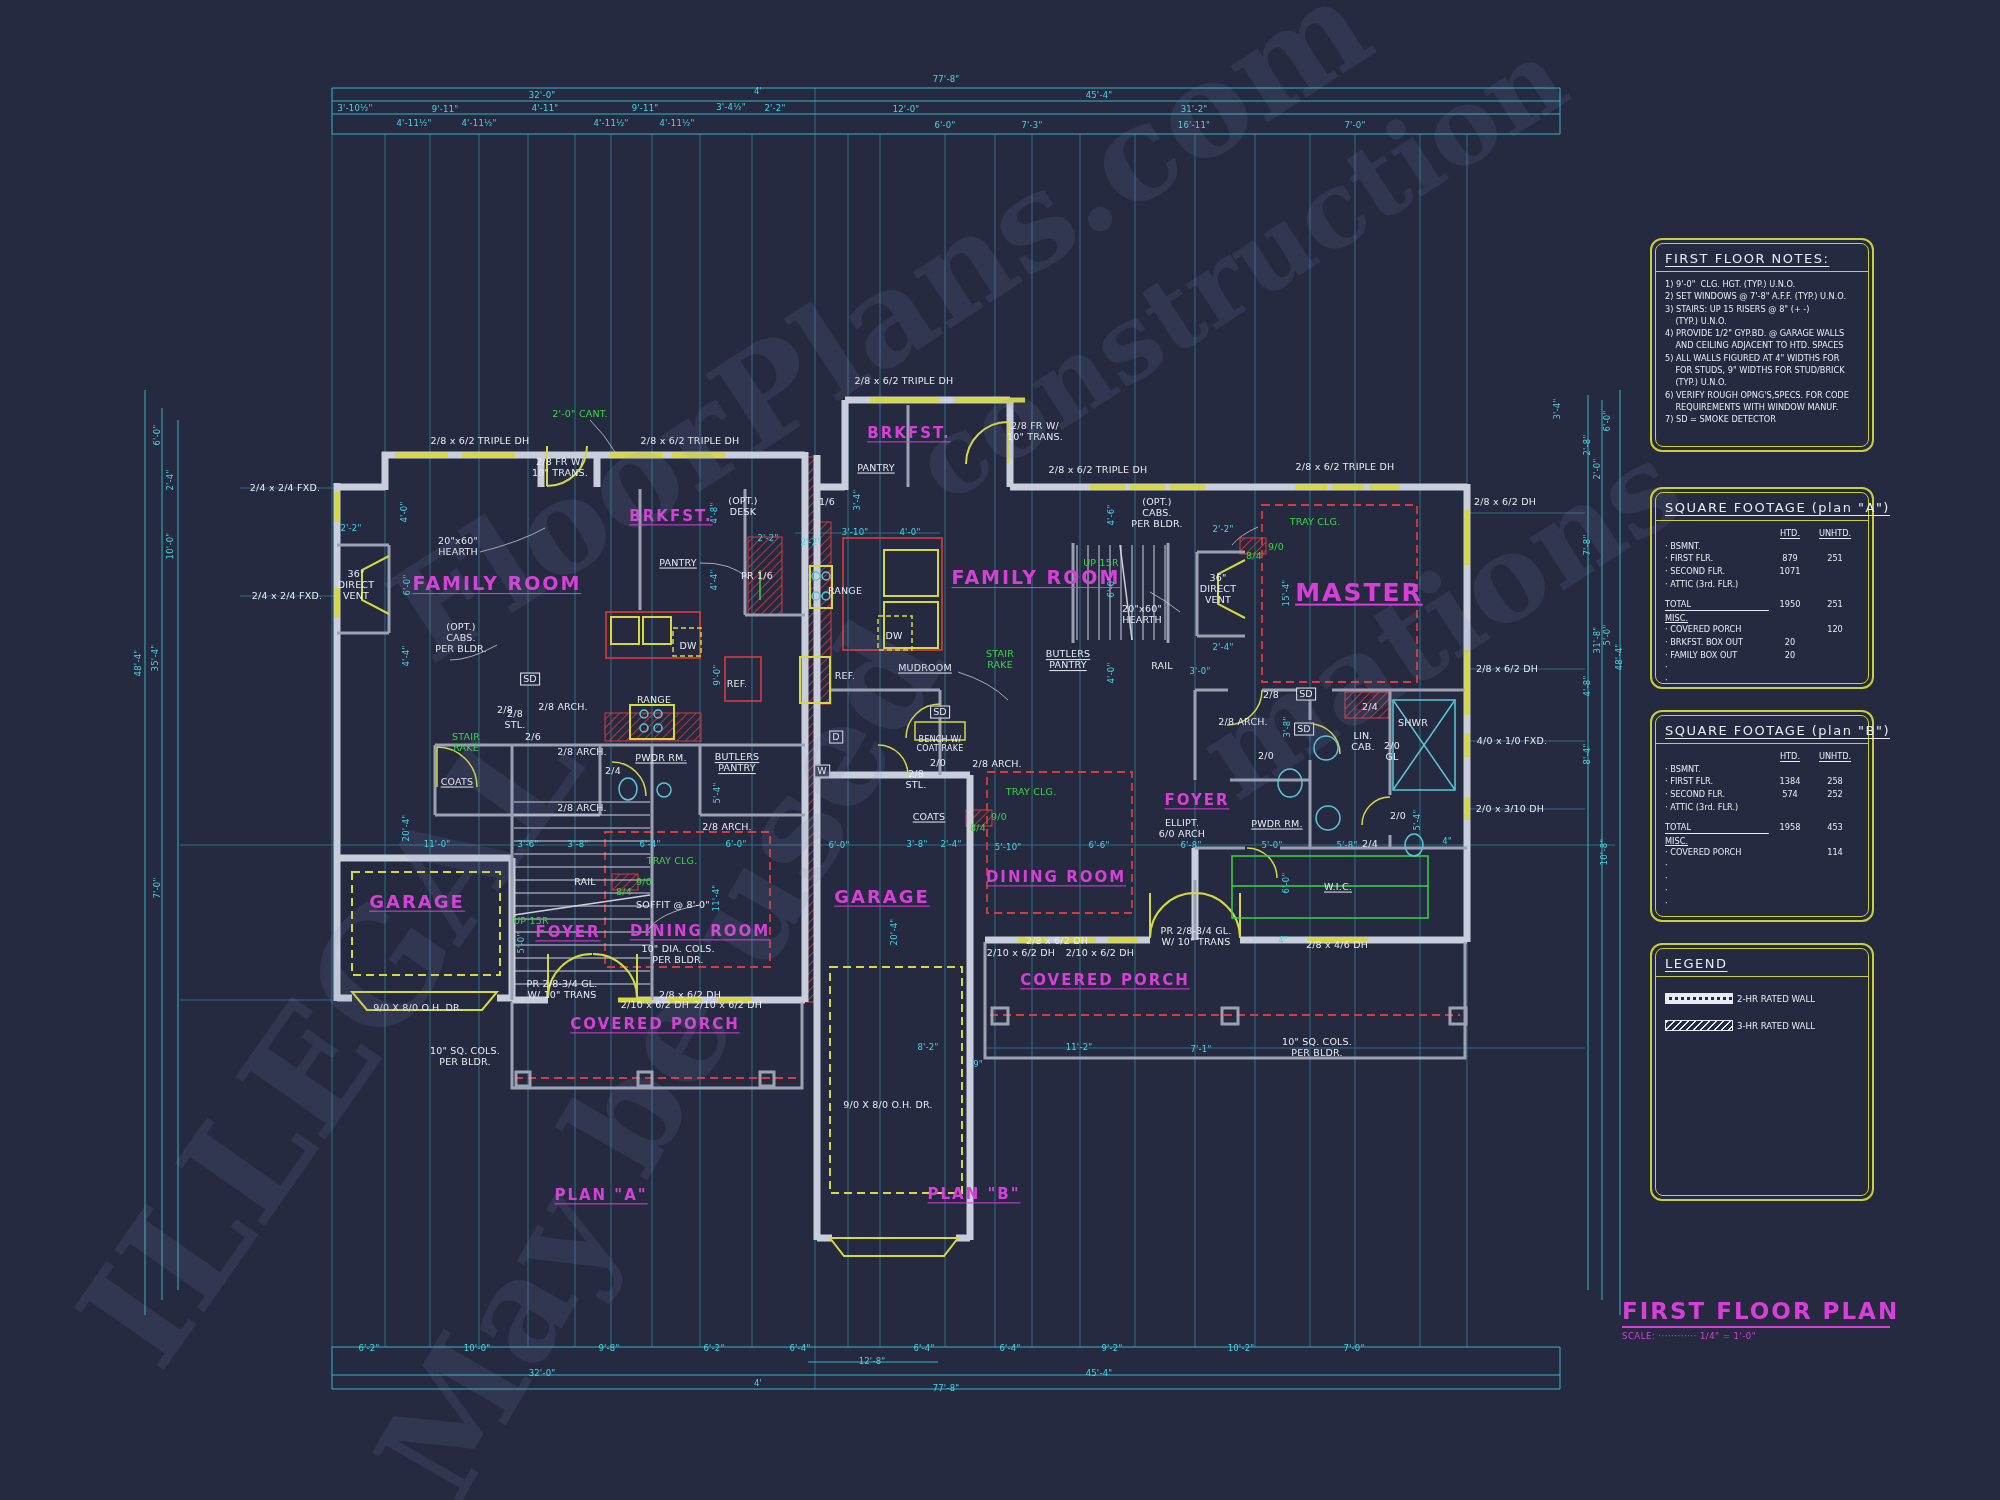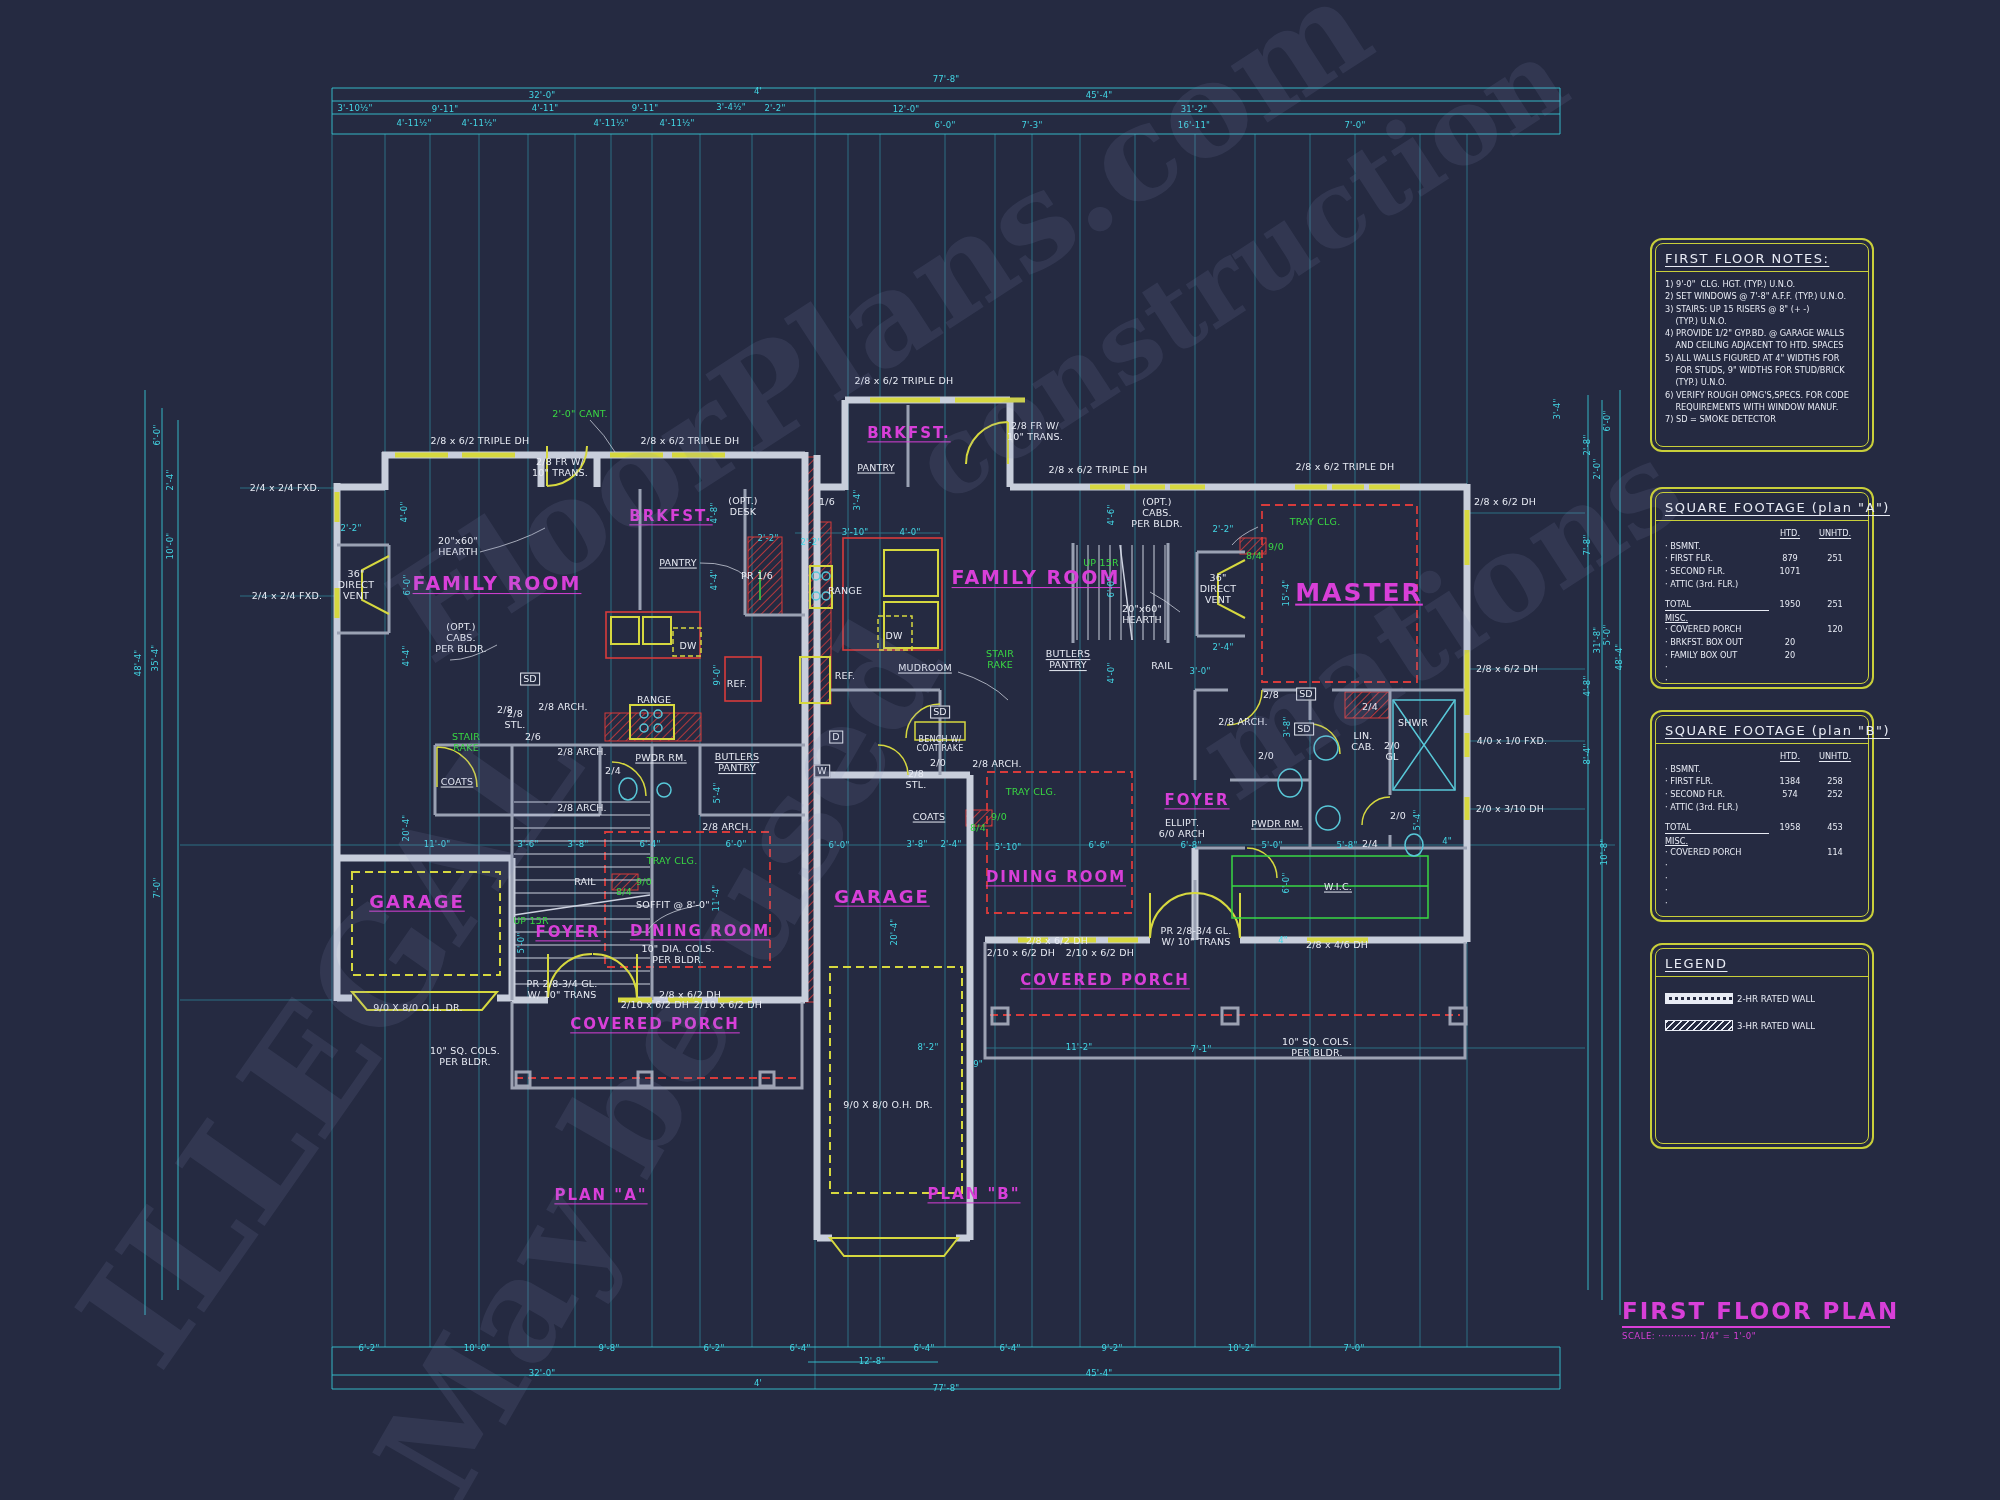--- a/index.html
+++ b/index.html
@@ -623,21 +623,21 @@
           </div>
           <div class="sq-row">
             <span>·</span>
             <span class="sq-c"></span>
             <span class="sq-c"></span>
           </div>
         </div>
     </div>
   </div>
 
-  <div class="panel" style="top:943px;height:206px;">
+  <div class="panel" style="top:943px;height:258px;">
     <div class="panel-in">
       <div class="panel-title">LEGEND</div>
       <div class="panel-rule"></div>
       <div id="legend-items">
           <div class="legend-row">
             <div class="swatch checker"></div>
             <span>2-HR RATED WALL</span>
           </div>
           <div class="legend-row">
             <div class="swatch hatch"></div>

